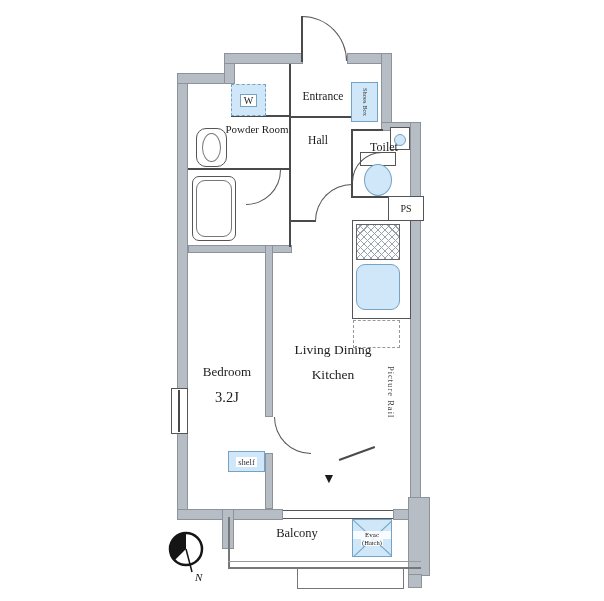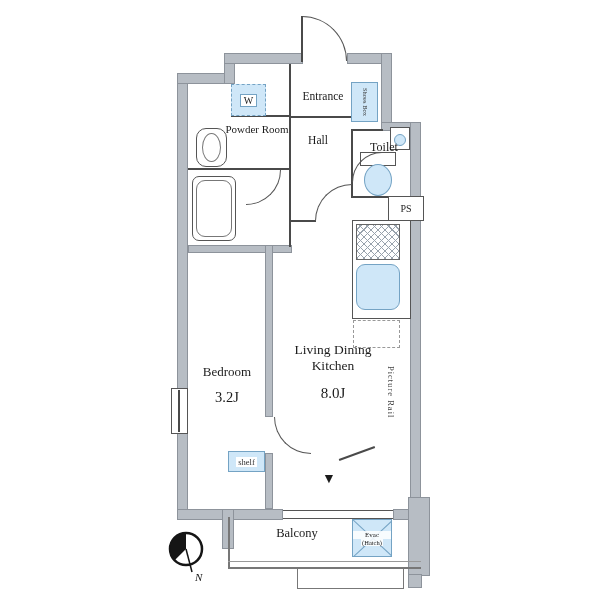--- a/index.html
+++ b/index.html
@@ -125,22 +125,21 @@
   <div class="lbl" style="left:360px;top:140px;width:48px;font-size:12px">Toilet</div>
 
 
   <div class="lbl" style="left:188px;top:364px;width:78px">
     <div style="font-size:13px">Bedroom</div>
     <div style="font-size:14.5px;margin-top:9px">3.2J</div>
   </div>
 
   <div class="lbl" style="left:283px;top:342px;width:100px">
     <div style="font-size:13.5px">Living Dining</div>
-    <div style="font-size:13.5px;">Kitchen</div>
-    <div style="font-size:15px;margin-top:10px">8.0J</div>
+    <div style="font-size:13.5px;margin-top:9px">Kitchen</div>
   </div>
 
   <div class="lbl vtext" style="left:386px;top:352px;height:80px;font-size:8.5px;color:#444;letter-spacing:1px">Picture Rail</div>
   <div class="lbl" style="left:262px;top:526px;width:70px;font-size:12.5px">Balcony</div>
 
   <svg width="48" height="54" viewBox="0 0 48 54" style="position:absolute;left:165px;top:529px">
     <circle cx="21" cy="20" r="16" fill="#fff" stroke="#151515" stroke-width="2.5"></circle>
     <path d="M21,20 L21,4 A16,16 0 0 0 9.7,31.3 Z" fill="#151515"></path>
     <line x1="21" y1="20" x2="27" y2="43" stroke="#151515" stroke-width="1.5"></line>
     <text x="30" y="52" font-size="11" font-style="italic" fill="#151515">N</text>

